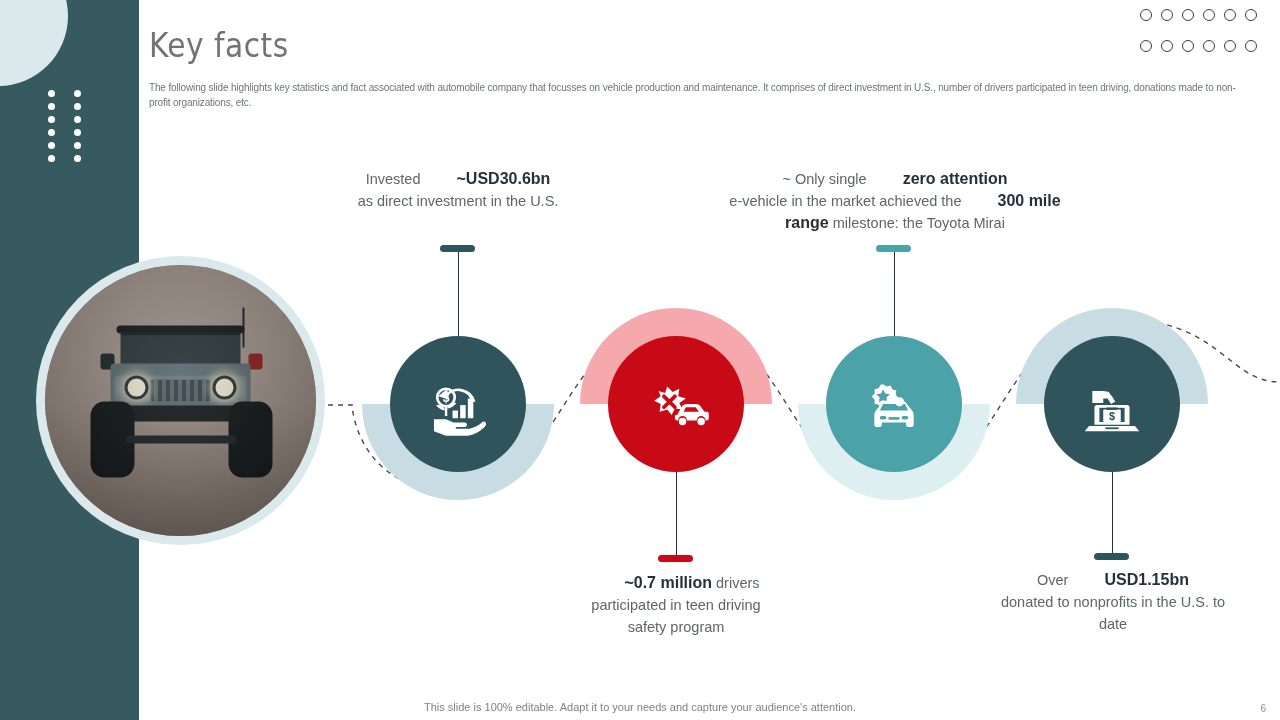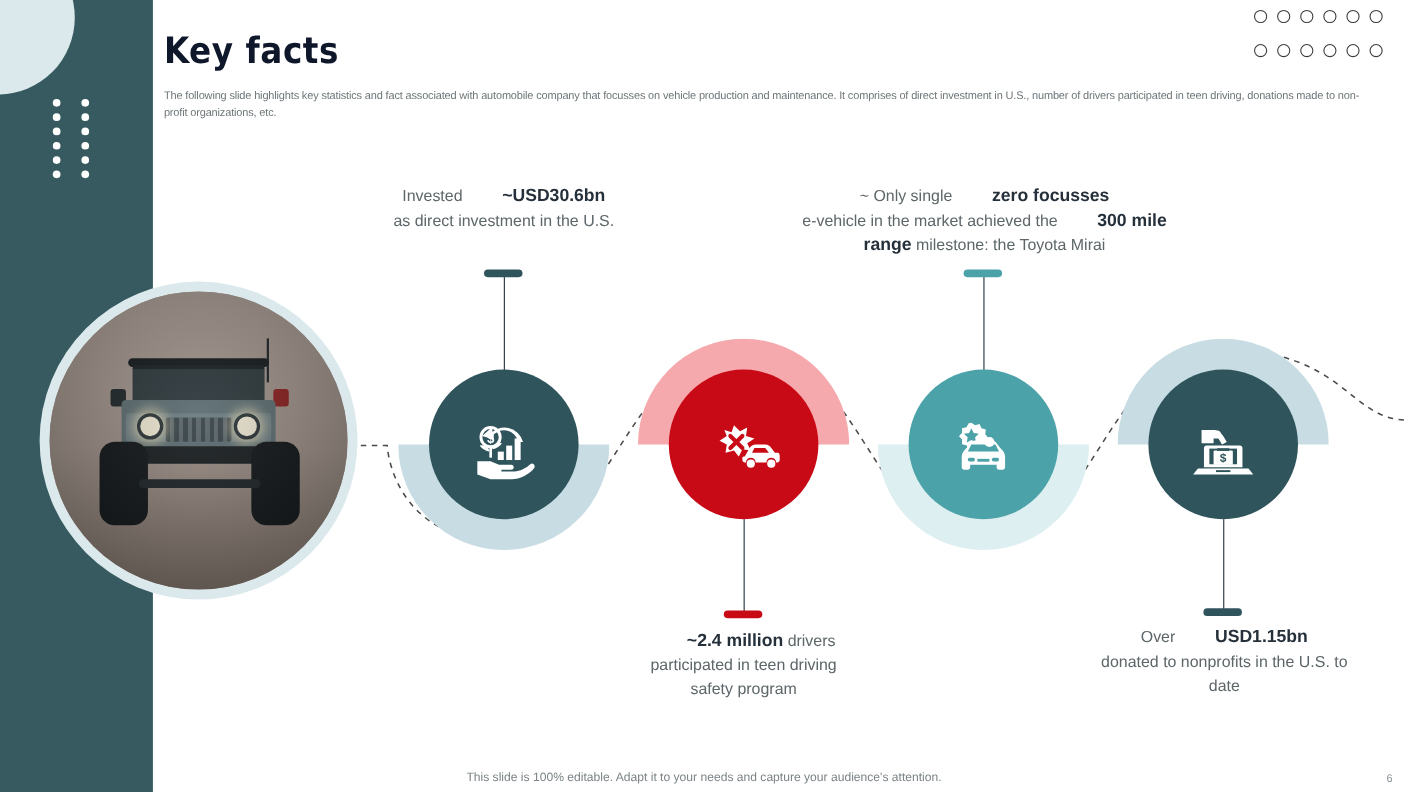--- a/index.html
+++ b/index.html
@@ -52,24 +52,24 @@
     border-radius: 50%;
     background: #ffffff;
   }
 
   
   .title {
     position: absolute;
     left: 149px;
     top: 26px;
     font-family: "DejaVu Sans Condensed", "Liberation Sans Narrow", "Liberation Sans", sans-serif;
-    font-weight: 700;
+    font-weight: 400;
     font-size: 33px;
     letter-spacing: 0.5px;
-    color: #0f172a;
+    color: #737373;
     white-space: nowrap;
   }
   .subtitle {
     position: absolute;
     left: 149px;
     top: 81px;
     width: 1090px;
     font-size: 10px;
     line-height: 14.5px;
     color: #6e7679;
@@ -333,21 +333,21 @@
           <circle cx="38" cy="48" r="3.4"></circle>
           <circle cx="55" cy="48" r="3.4"></circle>
           <path d="M41 35 h9 l3 4 h-14 z" fill="#c80a16"></path>
         </g>
       </svg>
     </div>
   </div>
   <div class="stem" style="left:676px; top:472px; height:88px;"></div>
   <div class="cap" style="left:658px; top:555px; background:#c80a16;"></div>
   <div class="callout" style="left:560px; top:572px; width:232px;">
-    <span><b>~2.4 million</b> drivers<br>participated in teen driving<br>safety program</span>
+    <span><b>~0.7 million</b> drivers<br>participated in teen driving<br>safety program</span>
   </div>
 
   <div class="stem" style="left:894px; top:250px; height:87px;"></div>
   <div class="cap" style="left:876px; top:245px; background:#4ba2a8;"></div>
   <div class="node" style="left:826px; top:336px;">
     <div class="arc below">
       <div style="position:absolute;left:0;top:-96px;width:192px;height:192px;border-radius:50%;background:#ddeff0;"></div>
     </div>
     <div class="disc" style="background:#4ba2a8;">
 
@@ -361,21 +361,21 @@
           <path d="M22 32 h20 l3 6 H19 z" fill="#4ba2a8"></path>
           <rect x="19" y="43" width="6" height="3.2" rx="1.6" fill="#4ba2a8"></rect>
           <rect x="39" y="43" width="6" height="3.2" rx="1.6" fill="#4ba2a8"></rect>
           <rect x="27" y="44" width="10" height="2.4" fill="#4ba2a8"></rect>
           <circle cx="37" cy="30" r="4.2"></circle>
         </g>
       </svg>
     </div>
   </div>
   <div class="callout" style="left:723px; top:168px; width:344px;">
-    <span>~ Only single <b>zero focusses</b><br>e-vehicle in the market achieved the <b>300 mile range</b> milestone: the Toyota Mirai</span>
+    <span>~ Only single <b>zero attention</b><br>e-vehicle in the market achieved the <b>300 mile range</b> milestone: the Toyota Mirai</span>
   </div>
 
   <div class="node" style="left:1044px; top:336px;">
     <div class="arc above">
       <div style="position:absolute;left:0;top:0;width:192px;height:192px;border-radius:50%;background:#c7dde3;"></div>
     </div>
     <div class="disc" style="background:#2f545c;">
 
       <svg viewBox="0 0 64 64">
         <g fill="#ffffff">

